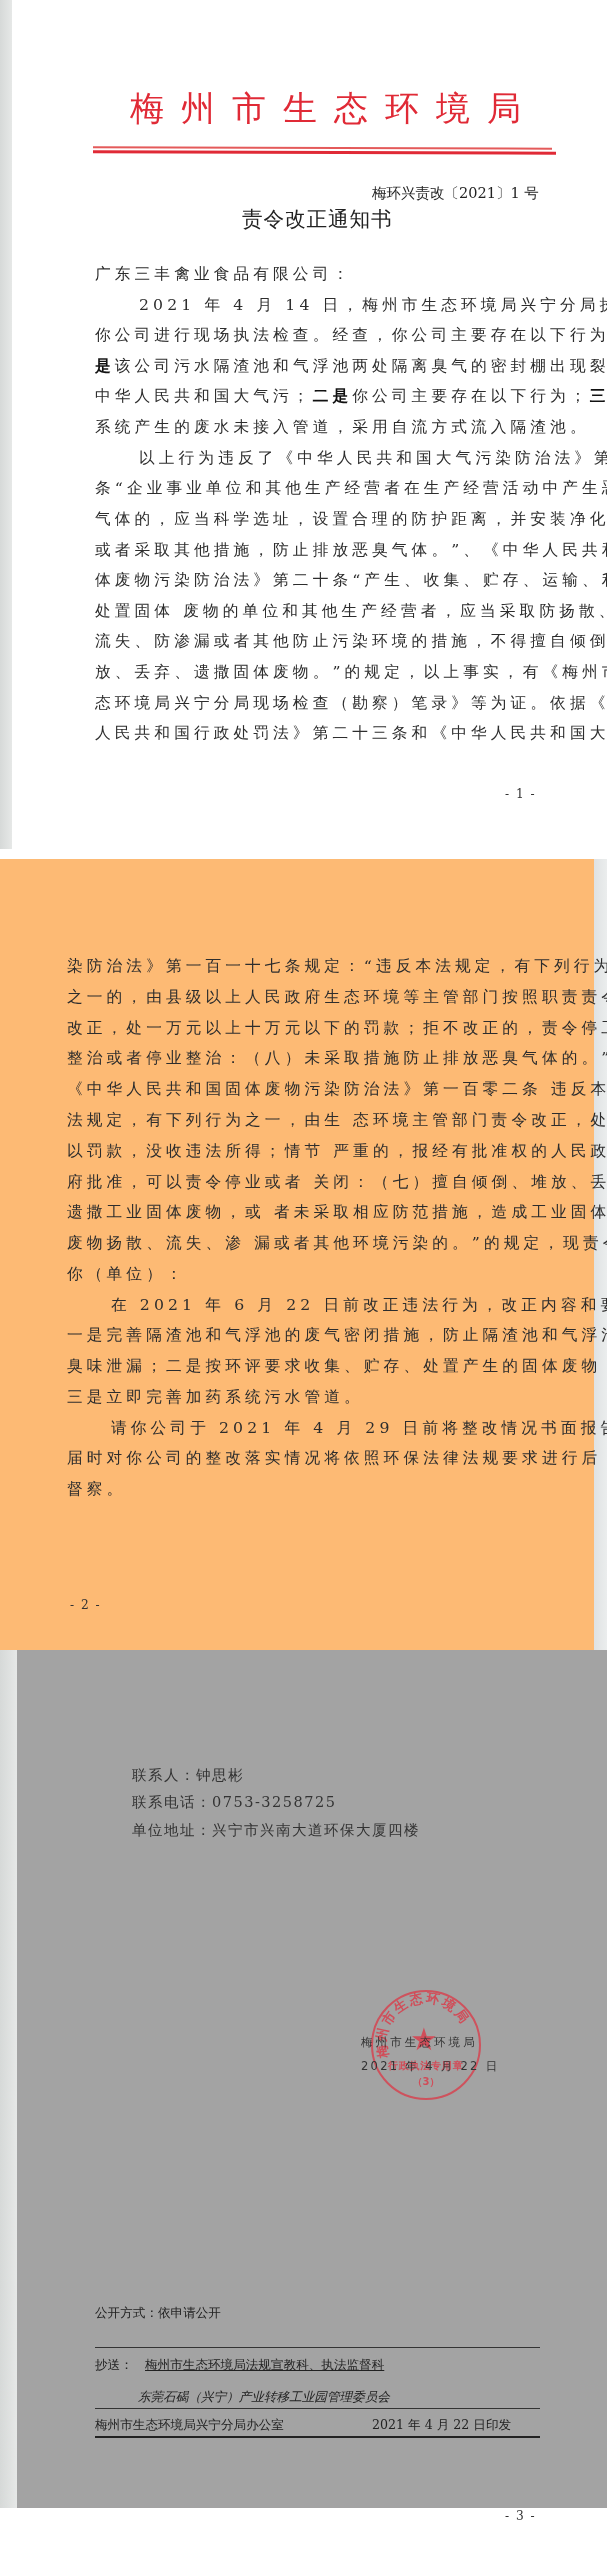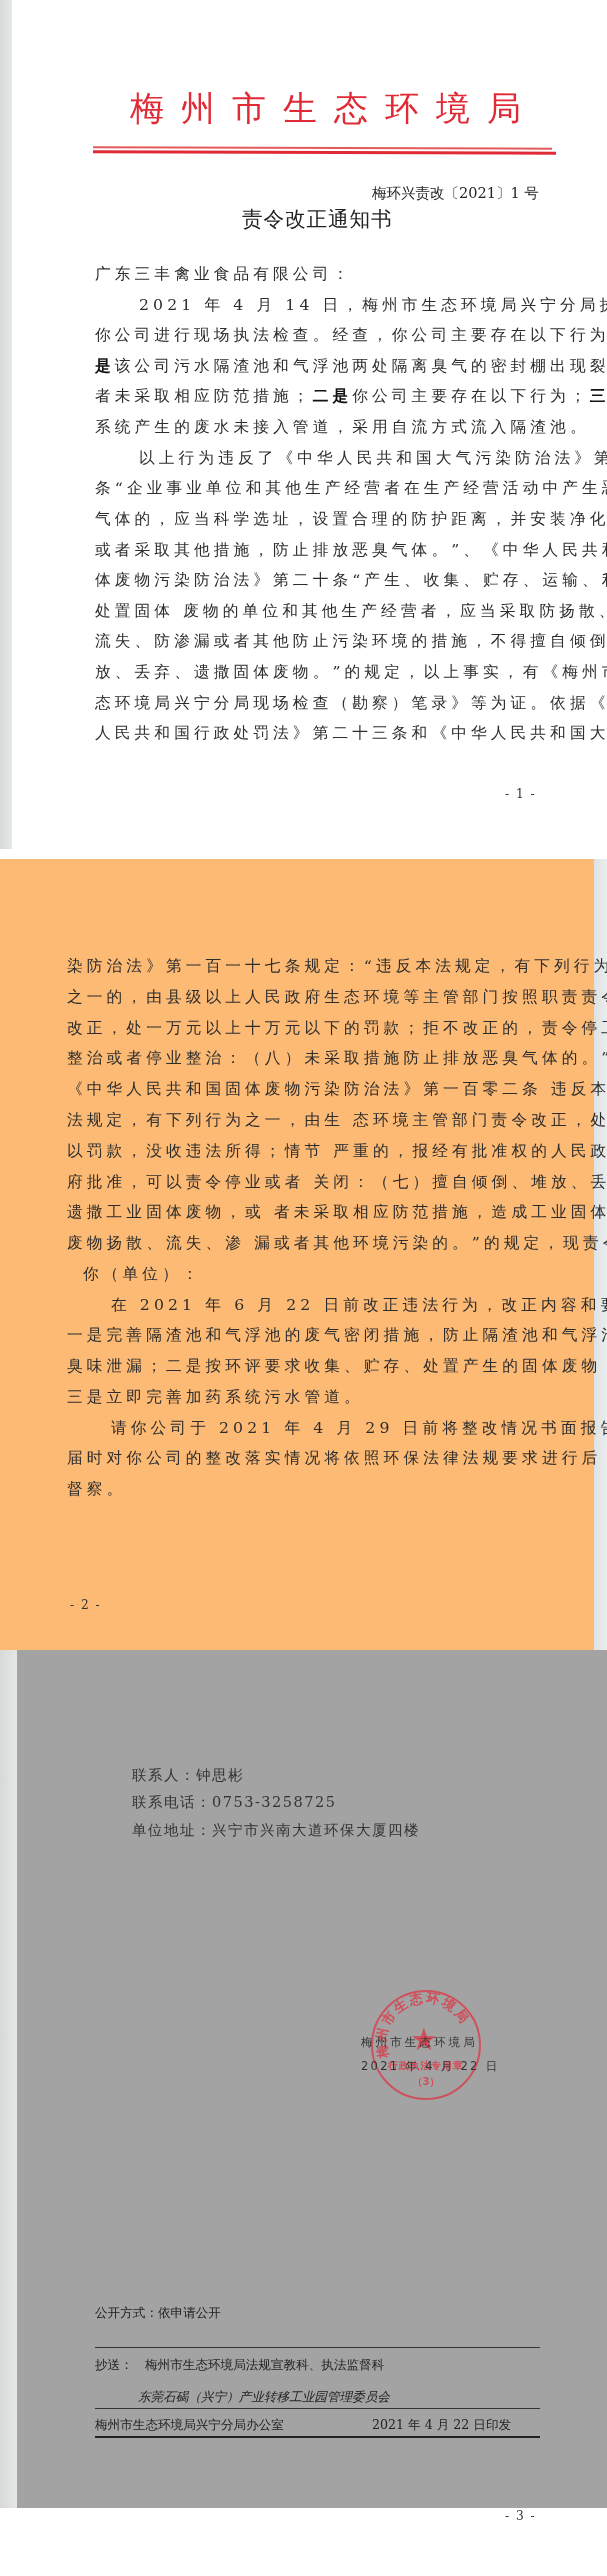--- a/index.html
+++ b/index.html
@@ -61,21 +61,21 @@
   <div class="abs org-title">梅州市生态环境局</div>
   <div class="red-line-thin"></div>
   <div class="red-line-thick"></div>
   <div class="abs doc-number">梅环兴责改〔2021〕1 号</div>
   <div class="abs doc-title">责令改正通知书</div>
   <div class="abs line" style="top:264px;left:95px;text-align:center;">广东三丰禽业食品有限公司：</div>
   <div id="p1-body">
       <div class="abs line" style="top: 295px; left: 139px;"><span>2021 年 4 月 14 日，梅州市生态环境局兴宁分局执法人员对</span></div>
       <div class="abs line" style="top: 325px; left: 95px;"><span>你公司进行现场执法检查。经查，你公司主要存在以下行为：</span></div>
       <div class="abs line" style="top: 356px; left: 95px;"><b>是</b><span>该公司污水隔渣池和气浮池两处隔离臭气的密封棚出现裂缝，</span></div>
-      <div class="abs line" style="top: 386px; left: 95px;"><span>者未采取相应防范措施；</span><b>二是</b><span>你公司主要存在以下行为；</span><b>三是</b></div>
+      <div class="abs line" style="top: 386px; left: 95px;"><span>中华人民共和国大气污；</span><b>二是</b><span>你公司主要存在以下行为；</span><b>三是</b></div>
       <div class="abs line" style="top: 417px; left: 95px; text-align: center;"><span>系统产生的废水未接入管道，采用自流方式流入隔渣池。</span></div>
       <div class="abs line" style="top: 448px; left: 139px;"><span>以上行为违反了《中华人民共和国大气污染防治法》第八十</span></div>
       <div class="abs line" style="top: 478px; left: 95px;"><span>条“企业事业单位和其他生产经营者在生产经营活动中产生恶臭</span></div>
       <div class="abs line" style="top: 509px; left: 95px;"><span>气体的，应当科学选址，设置合理的防护距离，并安装净化装置</span></div>
       <div class="abs line" style="top: 540px; left: 95px;"><span>或者采取其他措施，防止排放恶臭气体。”、《中华人民共和国固</span></div>
       <div class="abs line" style="top: 570px; left: 95px;"><span>体废物污染防治法》第二十条“产生、收集、贮存、运输、利用、</span></div>
       <div class="abs line" style="top: 601px; left: 95px;"><span>处置固体 废物的单位和其他生产经营者，应当采取防扬散、防</span></div>
       <div class="abs line" style="top: 631px; left: 95px;"><span>流失、防渗漏或者其他防止污染环境的措施，不得擅自倾倒、堆</span></div>
       <div class="abs line" style="top: 662px; left: 95px;"><span>放、丢弃、遗撒固体废物。”的规定，以上事实，有《梅州市生</span></div>
       <div class="abs line" style="top: 693px; left: 95px;"><span>态环境局兴宁分局现场检查（勘察）笔录》等为证。依据《中华</span></div>
@@ -90,21 +90,21 @@
       <div class="abs line" style="top: 97px; left: 67px;"><span>染防治法》第一百一十七条规定：“违反本法规定，有下列行为</span></div>
       <div class="abs line" style="top: 128px; left: 67px;"><span>之一的，由县级以上人民政府生态环境等主管部门按照职责责令</span></div>
       <div class="abs line" style="top: 159px; left: 67px;"><span>改正，处一万元以上十万元以下的罚款；拒不改正的，责令停工</span></div>
       <div class="abs line" style="top: 189px; left: 67px;"><span>整治或者停业整治：（八）未采取措施防止排放恶臭气体的。”、</span></div>
       <div class="abs line" style="top: 220px; left: 67px;"><span>《中华人民共和国固体废物污染防治法》第一百零二条 违反本</span></div>
       <div class="abs line" style="top: 251px; left: 67px;"><span>法规定，有下列行为之一，由生 态环境主管部门责令改正，处</span></div>
       <div class="abs line" style="top: 282px; left: 67px;"><span>以罚款，没收违法所得；情节 严重的，报经有批准权的人民政</span></div>
       <div class="abs line" style="top: 313px; left: 67px;"><span>府批准，可以责令停业或者 关闭：（七）擅自倾倒、堆放、丢弃、</span></div>
       <div class="abs line" style="top: 343px; left: 67px;"><span>遗撒工业固体废物，或 者未采取相应防范措施，造成工业固体</span></div>
       <div class="abs line" style="top: 374px; left: 67px;"><span>废物扬散、流失、渗 漏或者其他环境污染的。”的规定，现责令</span></div>
-      <div class="abs line" style="top: 405px; left: 83px;"><span>你（单位）：</span></div>
+      <div class="abs line" style="top: 405px; left: 67px;"><span>你（单位）：</span></div>
       <div class="abs line" style="top: 436px; left: 111px;"><span>在 2021 年 6 月 22 日前改正违法行为，改正内容和要求如下：</span></div>
       <div class="abs line" style="top: 466px; left: 67px;"><span>一是完善隔渣池和气浮池的废气密闭措施，防止隔渣池和气浮池</span></div>
       <div class="abs line" style="top: 497px; left: 67px;"><span>臭味泄漏；二是按环评要求收集、贮存、处置产生的固体废物；</span></div>
       <div class="abs line" style="top: 528px; left: 67px;"><span>三是立即完善加药系统污水管道。</span></div>
       <div class="abs line" style="top: 559px; left: 111px;"><span>请你公司于 2021 年 4 月 29 日前将整改情况书面报告我局。</span></div>
       <div class="abs line" style="top: 589px; left: 67px;"><span>届时对你公司的整改落实情况将依照环保法律法规要求进行后</span></div>
       <div class="abs line" style="top: 620px; left: 67px;"><span>督察。</span></div>
     </div>
   <div class="abs pagenum" style="top:739px;left:70px;">- 2 -</div>
 </div>
@@ -129,20 +129,20 @@
   <div class="stamp-star">★</div>
   <div class="stamp-sub">行政执法专用章</div>
   <div class="stamp-num">（3）</div>
 </div>
 <div class="abs sig" style="top:2035px;left:361px;">梅州市生态环境局</div>
 <div class="abs sig" style="top:2059px;left:361px;letter-spacing:2.3px;">2021 年 4 月 22 日</div>
 
 <div class="abs footer-text" style="top:2305px;left:95px;">公开方式：依申请公开</div>
 <div class="rule" style="top:2347px;"></div>
 <div class="abs footer-text" style="top:2357px;left:95px;">抄送：</div>
-<div class="abs footer-text" style="top:2357px;left:145px;">梅州市生态环境局法规宣教科、执法监督科</div>
+<div class="abs footer-text" style="top:2357px;left:145px;text-decoration:underline;">梅州市生态环境局法规宣教科、执法监督科</div>
 <div class="abs footer-text" style="top:2389px;left:138px;font-style:italic;">东莞石碣（兴宁）产业转移工业园管理委员会</div>
 <div class="rule" style="top:2408px;"></div>
 <div class="abs footer-text" style="top:2417px;left:95px;">梅州市生态环境局兴宁分局办公室</div>
 <div class="abs footer-text" style="top:2417px;left:372px;font-family:'DejaVu Serif',serif;">2021 年  4 月  22 日印发</div>
 <div class="rule bold" style="top:2436px;"></div>
 <div class="abs pagenum" style="top:2509px;left:505px;">- 3 -</div>
 
 
 </body></html>

